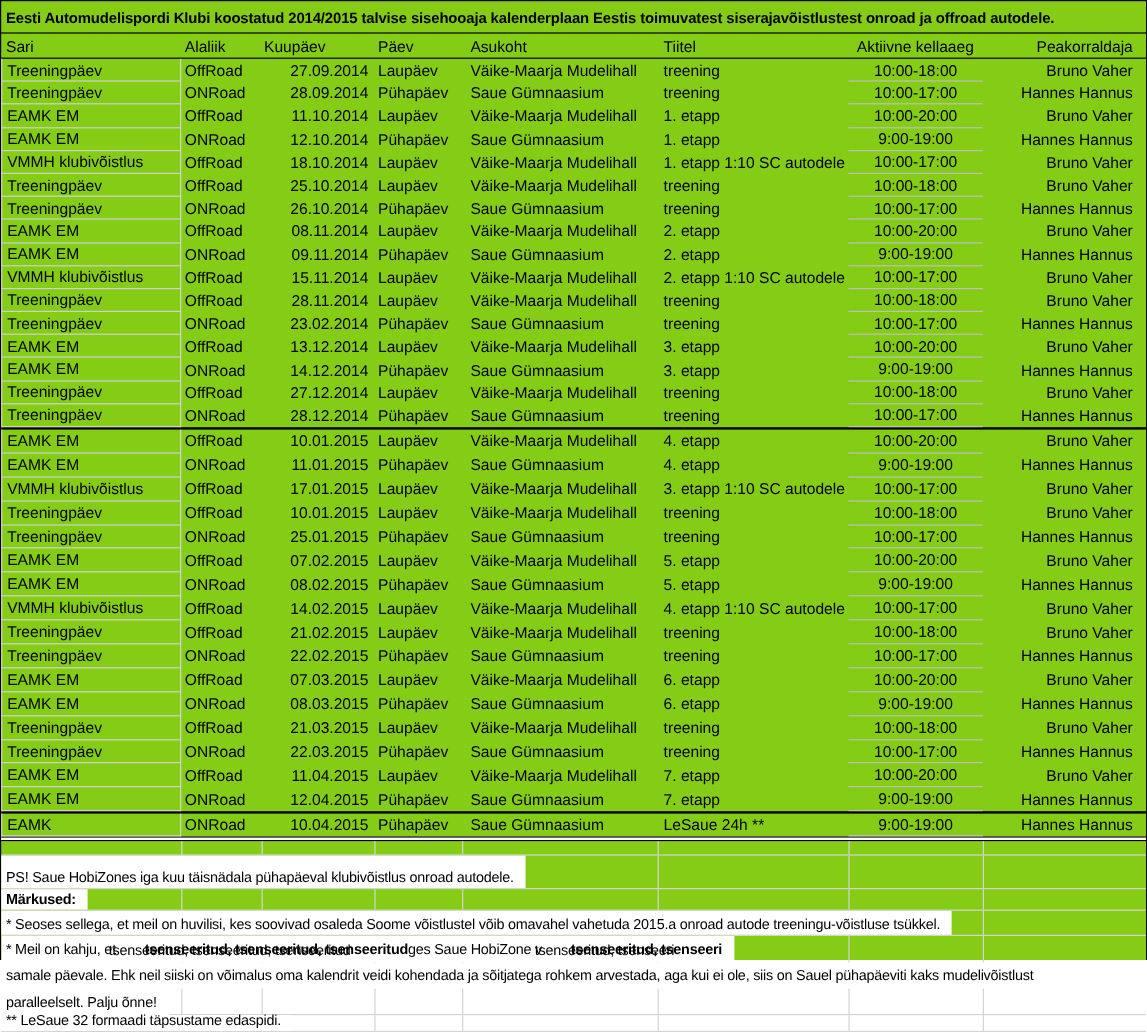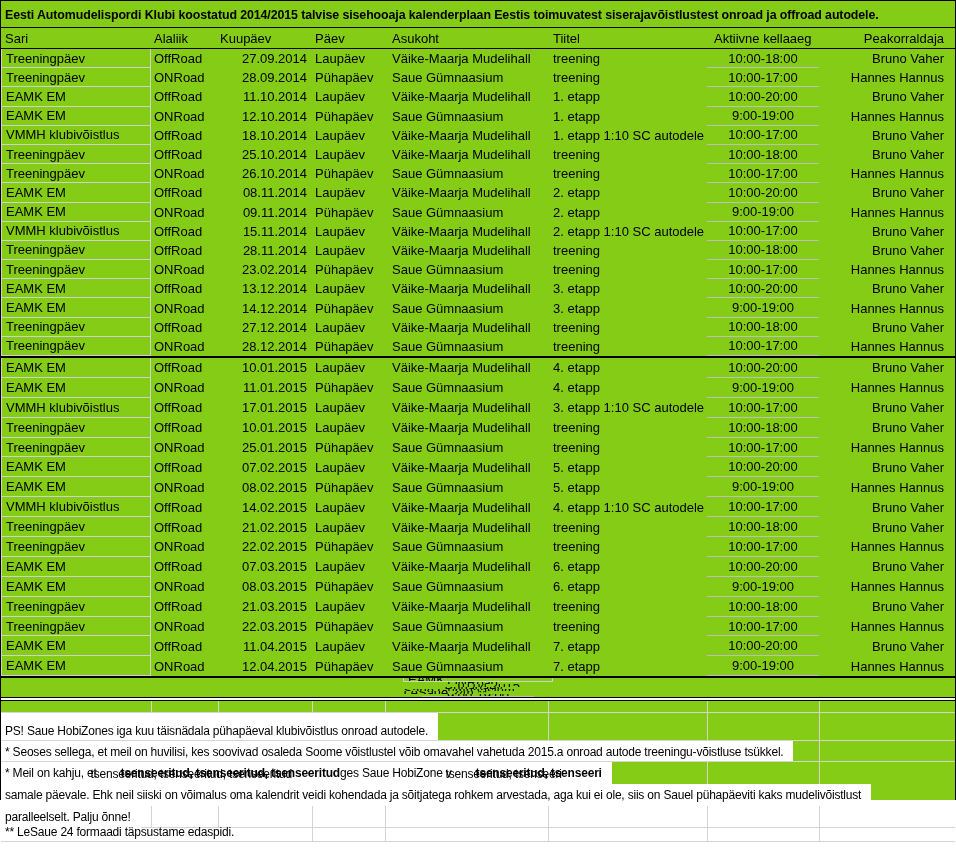--- a/index.html
+++ b/index.html
@@ -30,21 +30,21 @@
   .c4{ width:163px; padding-left:7px; }
   .c5{ width:159px; padding-left:5px; }
   .c6{ width:112px; justify-content:center; }
   .c7{ flex:1; justify-content:flex-end; padding-right:11px; }
   
   .header-row .c2{ justify-content:flex-start; padding-left:2px; }
   .header-row .c6{ justify-content:flex-start; padding-left:7px; }
   
   .rows-2014 .row{ height:19.2px; }
   .rows-2015 .row{ height:19.9px; }
-  .rows-final .row{ height:19px;flex-direction:column; }
+  .rows-final .row{ height:19px; }
   .row{ display:flex; align-items:center; }
   .row .c0{ border:1px solid #d0d0d0; border-top:none; }
   .row .c6{ border-bottom:1px solid #bfbfbf; }
   
   .sep-year{ height:2px; background:#000; }
   .sep-black{ height:2px; background:#000; }
   .sep-double{ height:4px; border-top:1px solid #000; border-bottom:1px solid #000; background:#fff; }
   
   .bottom{ position:relative; font-size:12px; letter-spacing:-0.2px; }
   .brow{
@@ -461,37 +461,40 @@
     <div class="c c7">Hannes Hannus</div>
   </div>
 </div>
   <div class="sep-double"></div>
 
   <div class="bottom">
     <div class="brow r-empty"></div>
     <div class="brow r-ps">
       <span class="cellfill">PS! Saue HobiZones iga kuu täisnädala pühapäeval klubivõistlus onroad autodele.</span>
     </div>
+    <div class="brow r-mark">
+      <span class="cellfill bold">Märkused:</span>
+    </div>
     <div class="brow r-n1">
       <span class="cellfill">* Seoses sellega, et meil on huvilisi, kes soovivad osaleda Soome võistlustel võib omavahel vahetuda 2015.a  onroad autode treeningu-võistluse tsükkel.</span>
     </div>
     <div class="brow r-n2">
       <div class="nline">
         <span class="cellfill">
             <span>* Meil on kahju, et </span>
             <span class="jumble"><span class="under">tsenseeritud, tsenseeritud, tsenseeritud</span><span>tsenseeritud, tsenseeritud, tsenseeritud</span></span>
             <span>ges Saue HobiZone v</span>
             <span class="jumble"><span class="under">tsenseeritud, tsenseeri</span><span>tsenseeritud, tsenseeri</span></span>
           </span>
       </div>
       <div class="nline">
         <span class="cellfill">samale päevale. Ehk neil siiski on võimalus oma kalendrit veidi kohendada ja sõitjatega rohkem arvestada, aga kui ei ole, siis on Sauel pühapäeviti kaks mudelivõistlust</span>
       </div>
       <div class="nline">
         <span class="cellfill">paralleelselt. Palju õnne!</span>
       </div>
     </div>
     <div class="brow r-n3">
-      <span class="cellfill">** LeSaue 24 formaadi täpsustame edaspidi.</span>
+      <span class="cellfill">** LeSaue 32 formaadi täpsustame edaspidi.</span>
     </div>
   </div>
 
 </div>
 
 </body></html>

